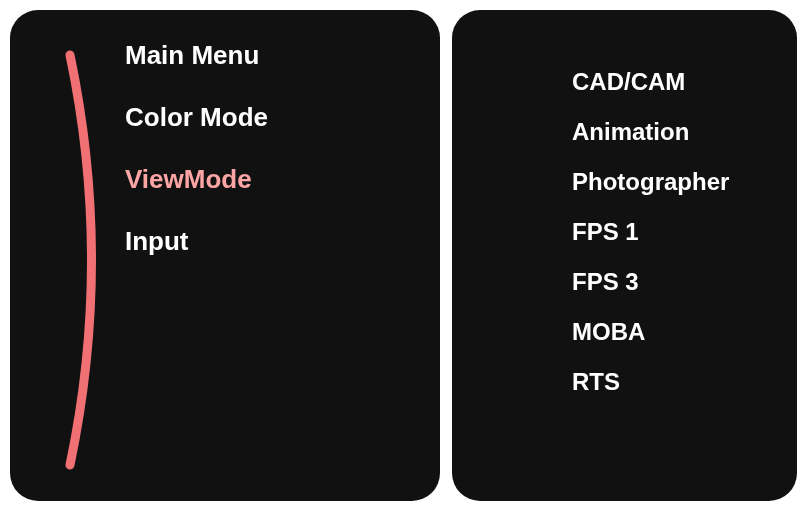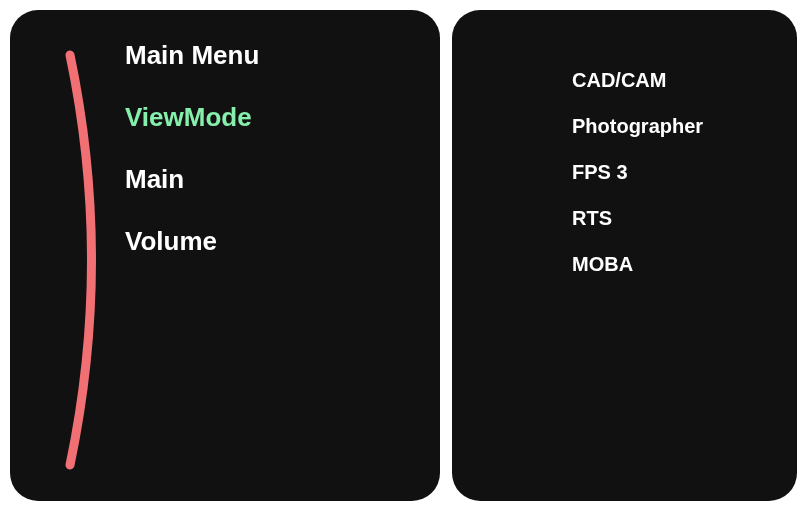--- a/index.html
+++ b/index.html
@@ -34,44 +34,46 @@
     }
     .menu-item {
       font-weight: 700;
       font-size: 26px;
       line-height: 1;
       margin-bottom: 36px;
       cursor: pointer;
       color: #fff;
     }
     .menu-item.selected {
-      color: #86efac;
+      color: #fca5a5;
     }
     .submenu-item {
       font-weight: 700;
-      font-size: 20px;
+      font-size: 24px;
       line-height: 1;
       margin-bottom: 26px;
       cursor: pointer;
       color: #fff;
       padding-left: 90px;
     }
   </style>
 </head>
 <body>
 
 <div class="panel panel-main">
   <svg class="arc" viewBox="0 0 60 420">
     <path d="M 15 5 Q 58 210 15 415" stroke="#f07074" stroke-width="9" fill="none" stroke-linecap="round"></path>
   </svg>
   <div class="menu-item">Main Menu</div>
+  <div class="menu-item">Color Mode</div>
   <div class="menu-item selected">ViewMode</div>
-  <div class="menu-item">Main</div>
-  <div class="menu-item">Volume</div>
+  <div class="menu-item">Input</div>
 </div>
 
 <div class="panel">
   <div class="submenu-item">CAD/CAM</div>
+  <div class="submenu-item">Animation</div>
   <div class="submenu-item">Photographer</div>
+  <div class="submenu-item">FPS 1</div>
   <div class="submenu-item">FPS 3</div>
+  <div class="submenu-item">MOBA</div>
   <div class="submenu-item">RTS</div>
-  <div class="submenu-item">MOBA</div>
 </div>
 
 </body></html>

